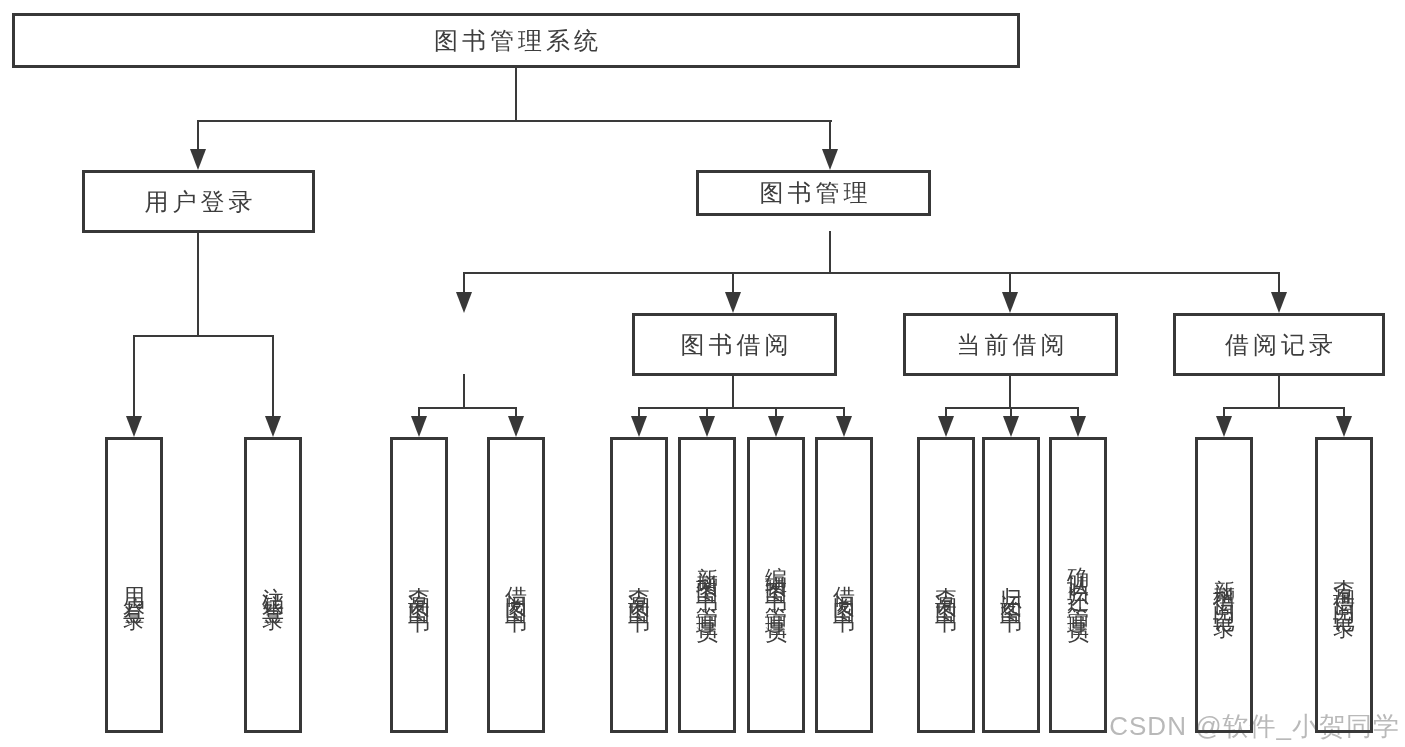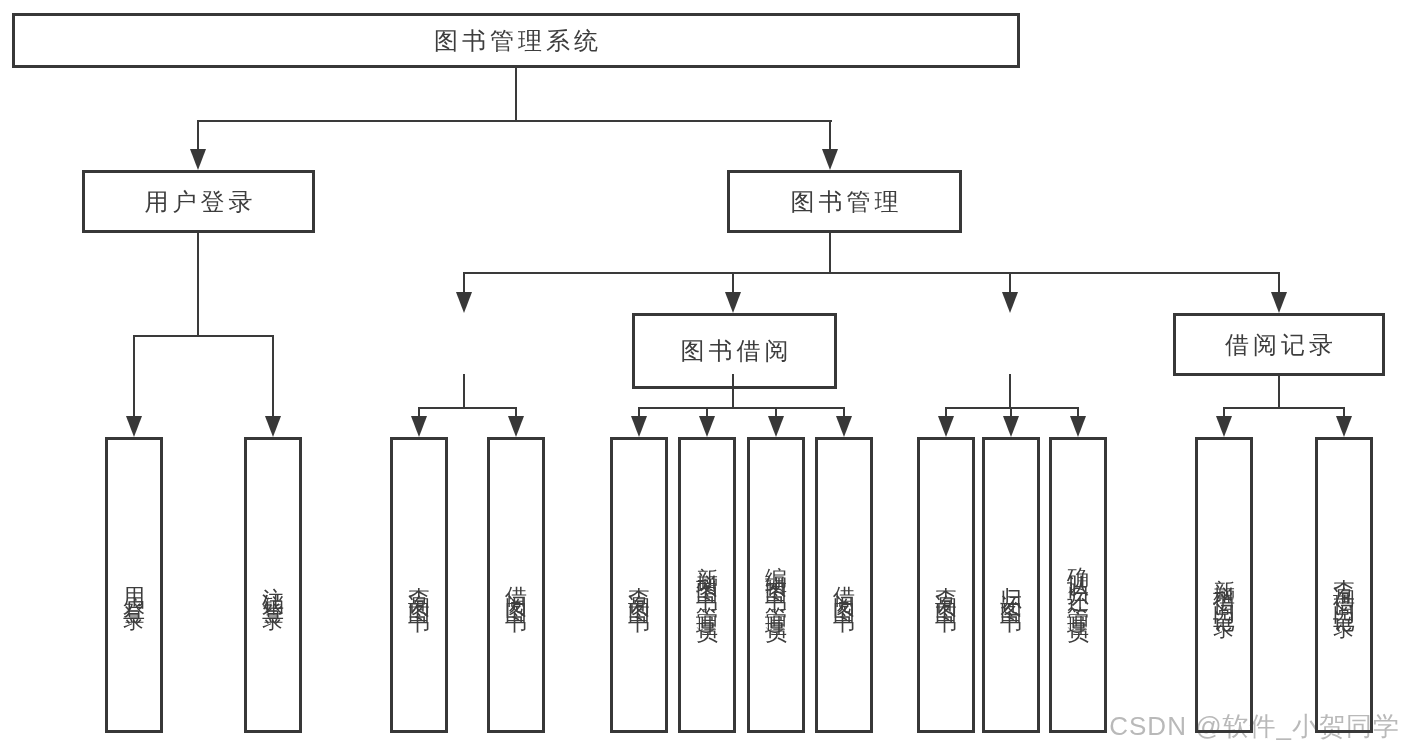--- a/index.html
+++ b/index.html
@@ -97,26 +97,29 @@
 
   <div class="watermark">CSDN @软件_小贺同学</div>
 
   <div class="box" style="left:12px;top:13px;width:1008px;height:55px;text-align:center;">
     <span class="hlabel root-label">图书管理系统</span>
   </div>
 
   <div class="box" style="left:82px;top:170px;width:233px;height:63px;">
     <span class="hlabel">用户登录</span>
   </div>
-  <div class="box" style="left:727px;top:170px;width:235px;height:63px;">
+  <div class="box" style="left:696px;top:170px;width:235px;height:46px;">
     <span class="hlabel">图书管理</span>
   </div>
 
-  <div class="box" style="left:632px;top:313px;width:205px;height:76px;">
+  <div class="box" style="left:632px;top:313px;width:205px;height:63px;">
     <span class="hlabel">图书借阅</span>
+  </div>
+  <div class="box" style="left:903px;top:313px;width:215px;height:63px;">
+    <span class="hlabel">当前借阅</span>
   </div>
   <div class="box" style="left:1173px;top:313px;width:212px;height:63px;">
     <span class="hlabel">借阅记录</span>
   </div>
 
   <div class="box leaf" style="left:105px;top:437px;width:58px;height:296px;">
     <span class="vtext">用户登录</span>
   </div>
   <div class="box leaf" style="left:244px;top:437px;width:58px;height:296px;">
     <span class="vtext">注销登录</span>

